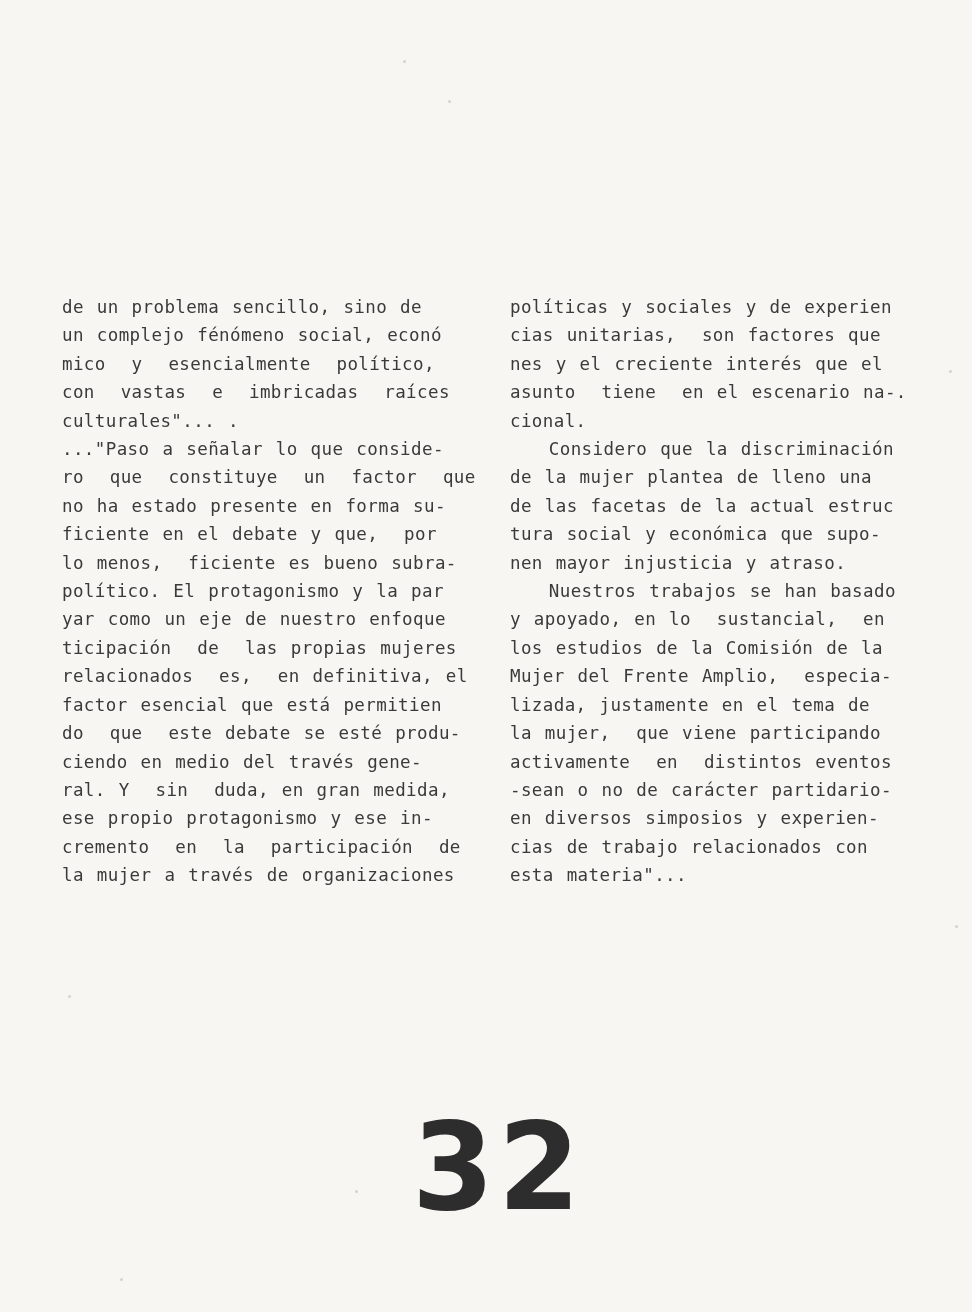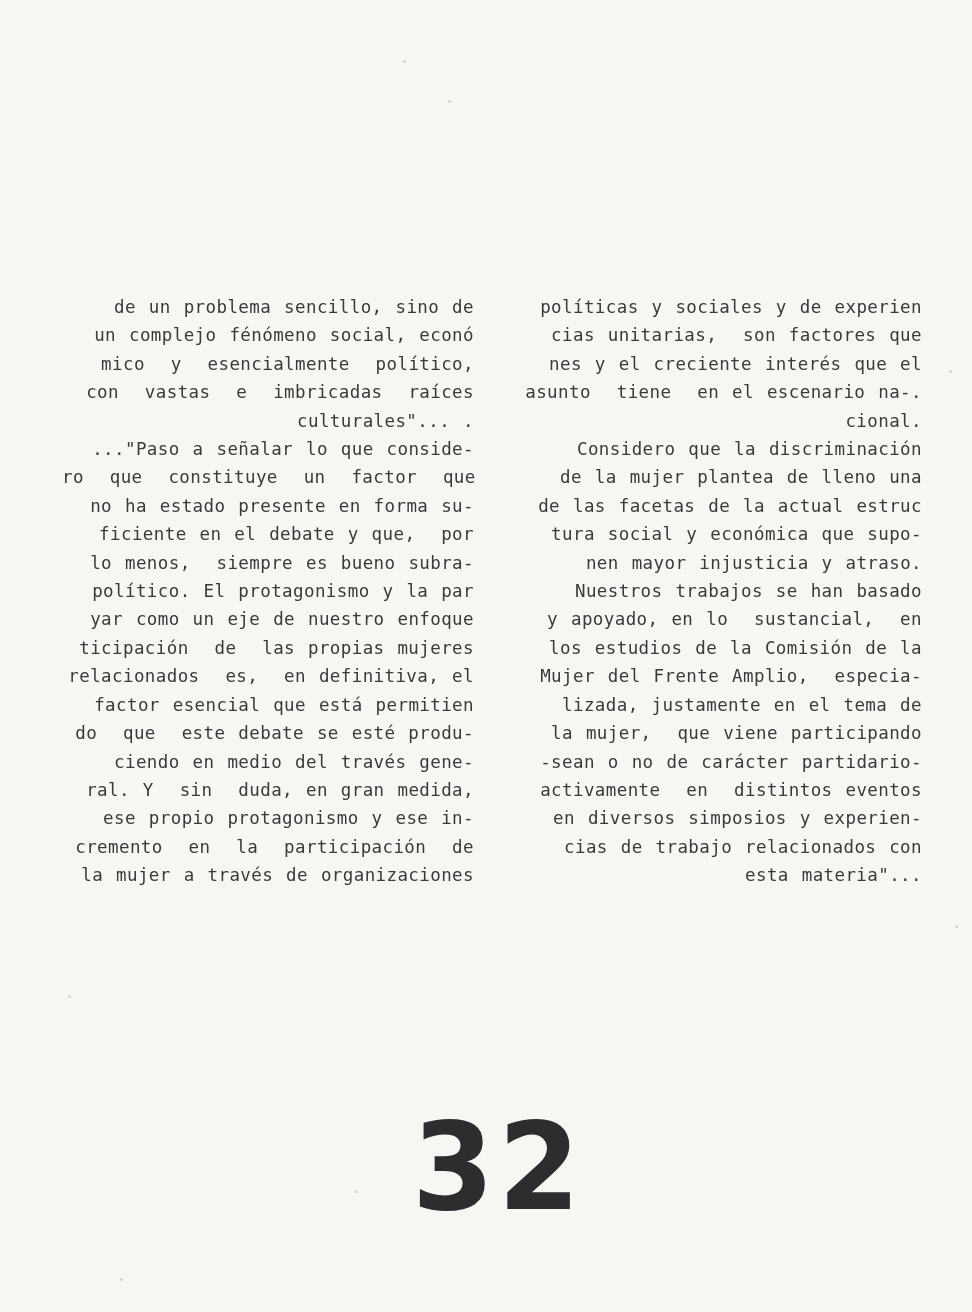--- a/index.html
+++ b/index.html
@@ -28,21 +28,20 @@
   }
   .columns {
     position: absolute;
     top: 293px;
     left: 62px;
     display: flex;
     gap: 36px;
   }
   .column {
     width: 412px;
-    text-align: right;
   }
   .line {
     white-space: pre;
     font-size: 17.5px;
     line-height: 28.4px;
     letter-spacing: 0.4px;
     word-spacing: 2px;
   }
   .page-number {
     position: absolute;
@@ -74,21 +73,21 @@
     <div class="column">
         <div class="line">de un problema sencillo, sino de</div>
         <div class="line">un complejo fénómeno social, econó</div>
         <div class="line">mico  y  esencialmente  político,</div>
         <div class="line">con  vastas  e  imbricadas  raíces</div>
         <div class="line">culturales"... .</div>
         <div class="line">..."Paso a señalar lo que conside-</div>
         <div class="line">ro  que  constituye  un  factor  que</div>
         <div class="line">no ha estado presente en forma su-</div>
         <div class="line">ficiente en el debate y que,  por</div>
-        <div class="line">lo menos,  siempre es bueno subra-</div>
+        <div class="line">lo menos,  ficiente es bueno subra-</div>
         <div class="line">político. El protagonismo y la par</div>
         <div class="line">yar como un eje de nuestro enfoque</div>
         <div class="line">ticipación  de  las propias mujeres</div>
         <div class="line">relacionados  es,  en definitiva, el</div>
         <div class="line">factor esencial que está permitien</div>
         <div class="line">do  que  este debate se esté produ-</div>
         <div class="line">ciendo en medio del través gene-</div>
         <div class="line">ral. Y  sin  duda, en gran medida,</div>
         <div class="line">ese propio protagonismo y ese in-</div>
         <div class="line">cremento  en  la  participación  de</div>
@@ -104,22 +103,22 @@
         <div class="line">de la mujer plantea de lleno una</div>
         <div class="line">de las facetas de la actual estruc</div>
         <div class="line">tura social y económica que supo-</div>
         <div class="line">nen mayor injusticia y atraso.</div>
         <div class="line">   Nuestros trabajos se han basado</div>
         <div class="line">y apoyado, en lo  sustancial,  en</div>
         <div class="line">los estudios de la Comisión de la</div>
         <div class="line">Mujer del Frente Amplio,  especia-</div>
         <div class="line">lizada, justamente en el tema de</div>
         <div class="line">la mujer,  que viene participando</div>
+        <div class="line">activamente  en  distintos eventos</div>
         <div class="line">-sean o no de carácter partidario-</div>
-        <div class="line">activamente  en  distintos eventos</div>
         <div class="line">en diversos simposios y experien-</div>
         <div class="line">cias de trabajo relacionados con</div>
         <div class="line">esta materia"...</div>
       </div>
   </div>
 
   <div class="page-number">32</div>
 
 </div>
 

